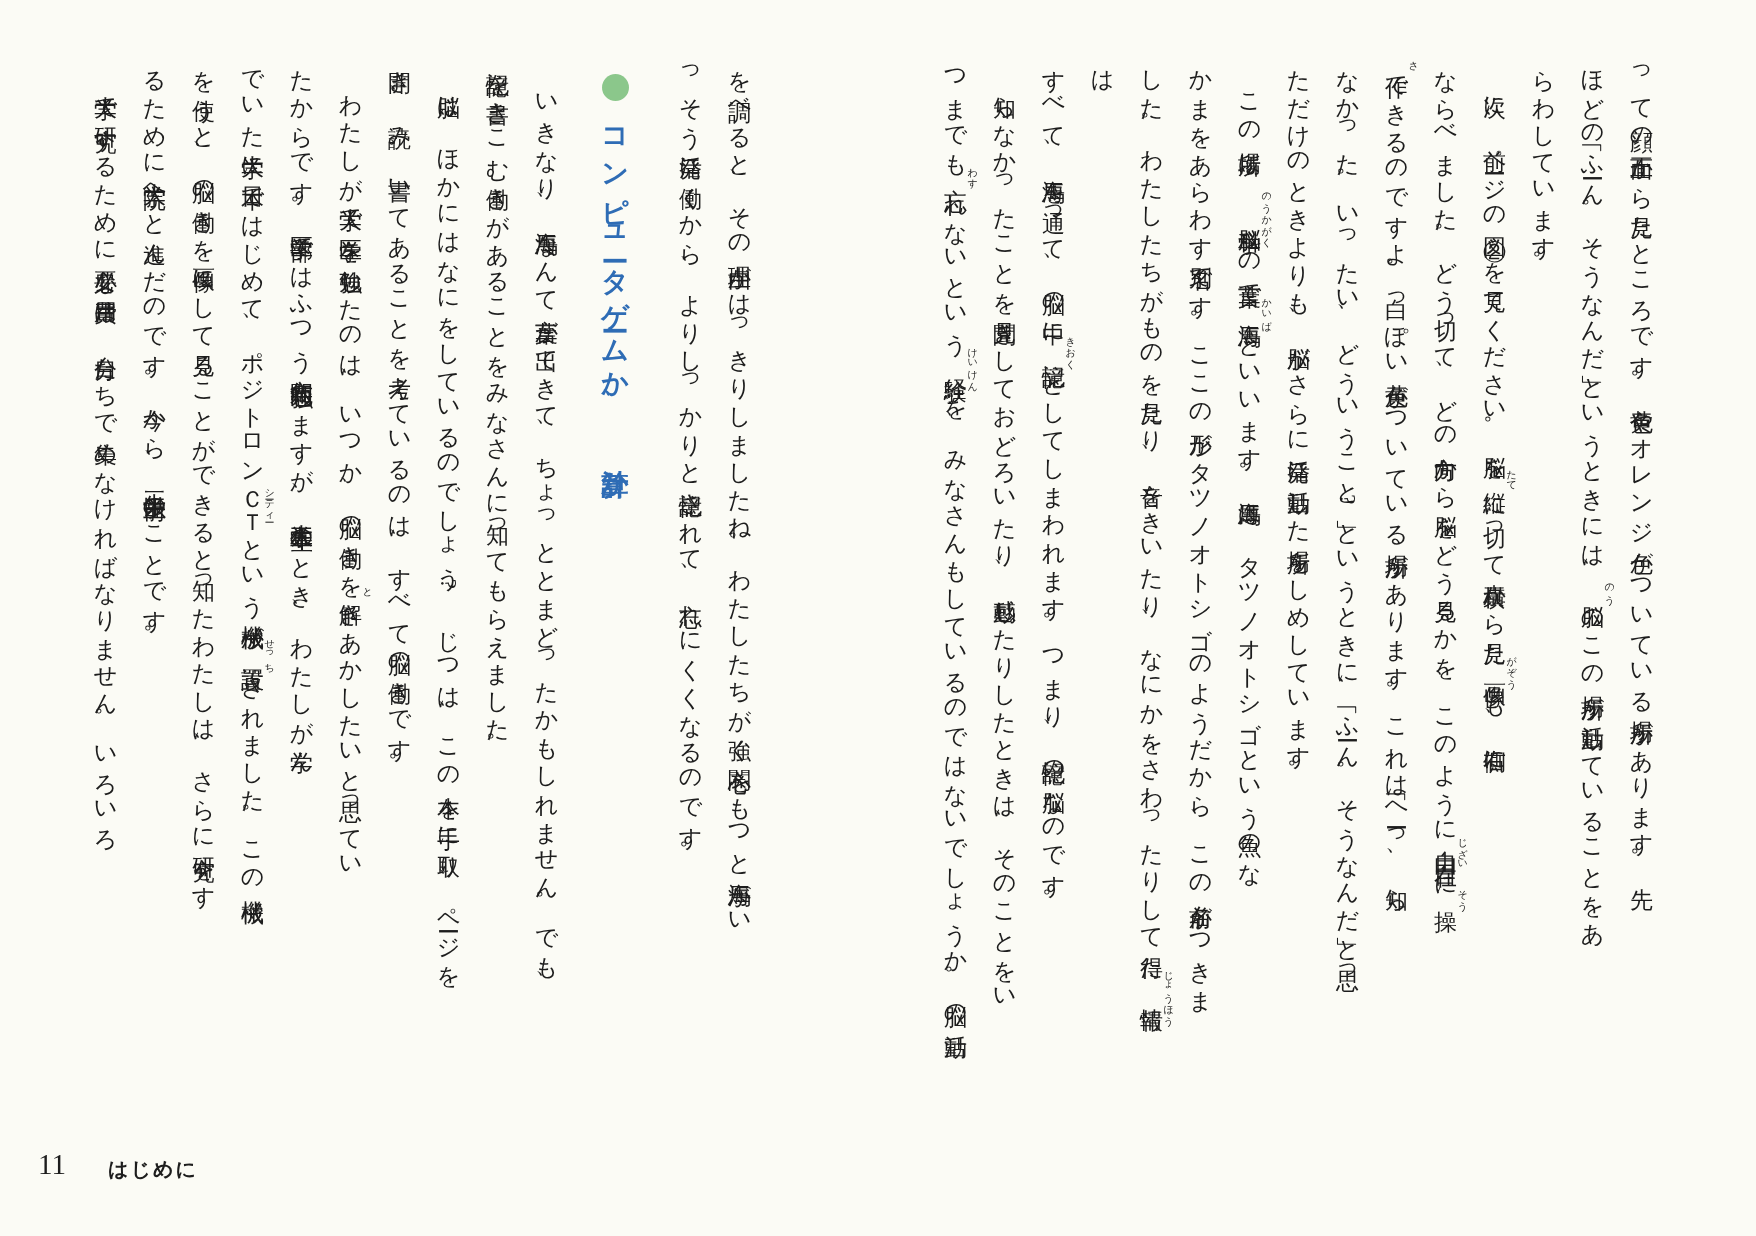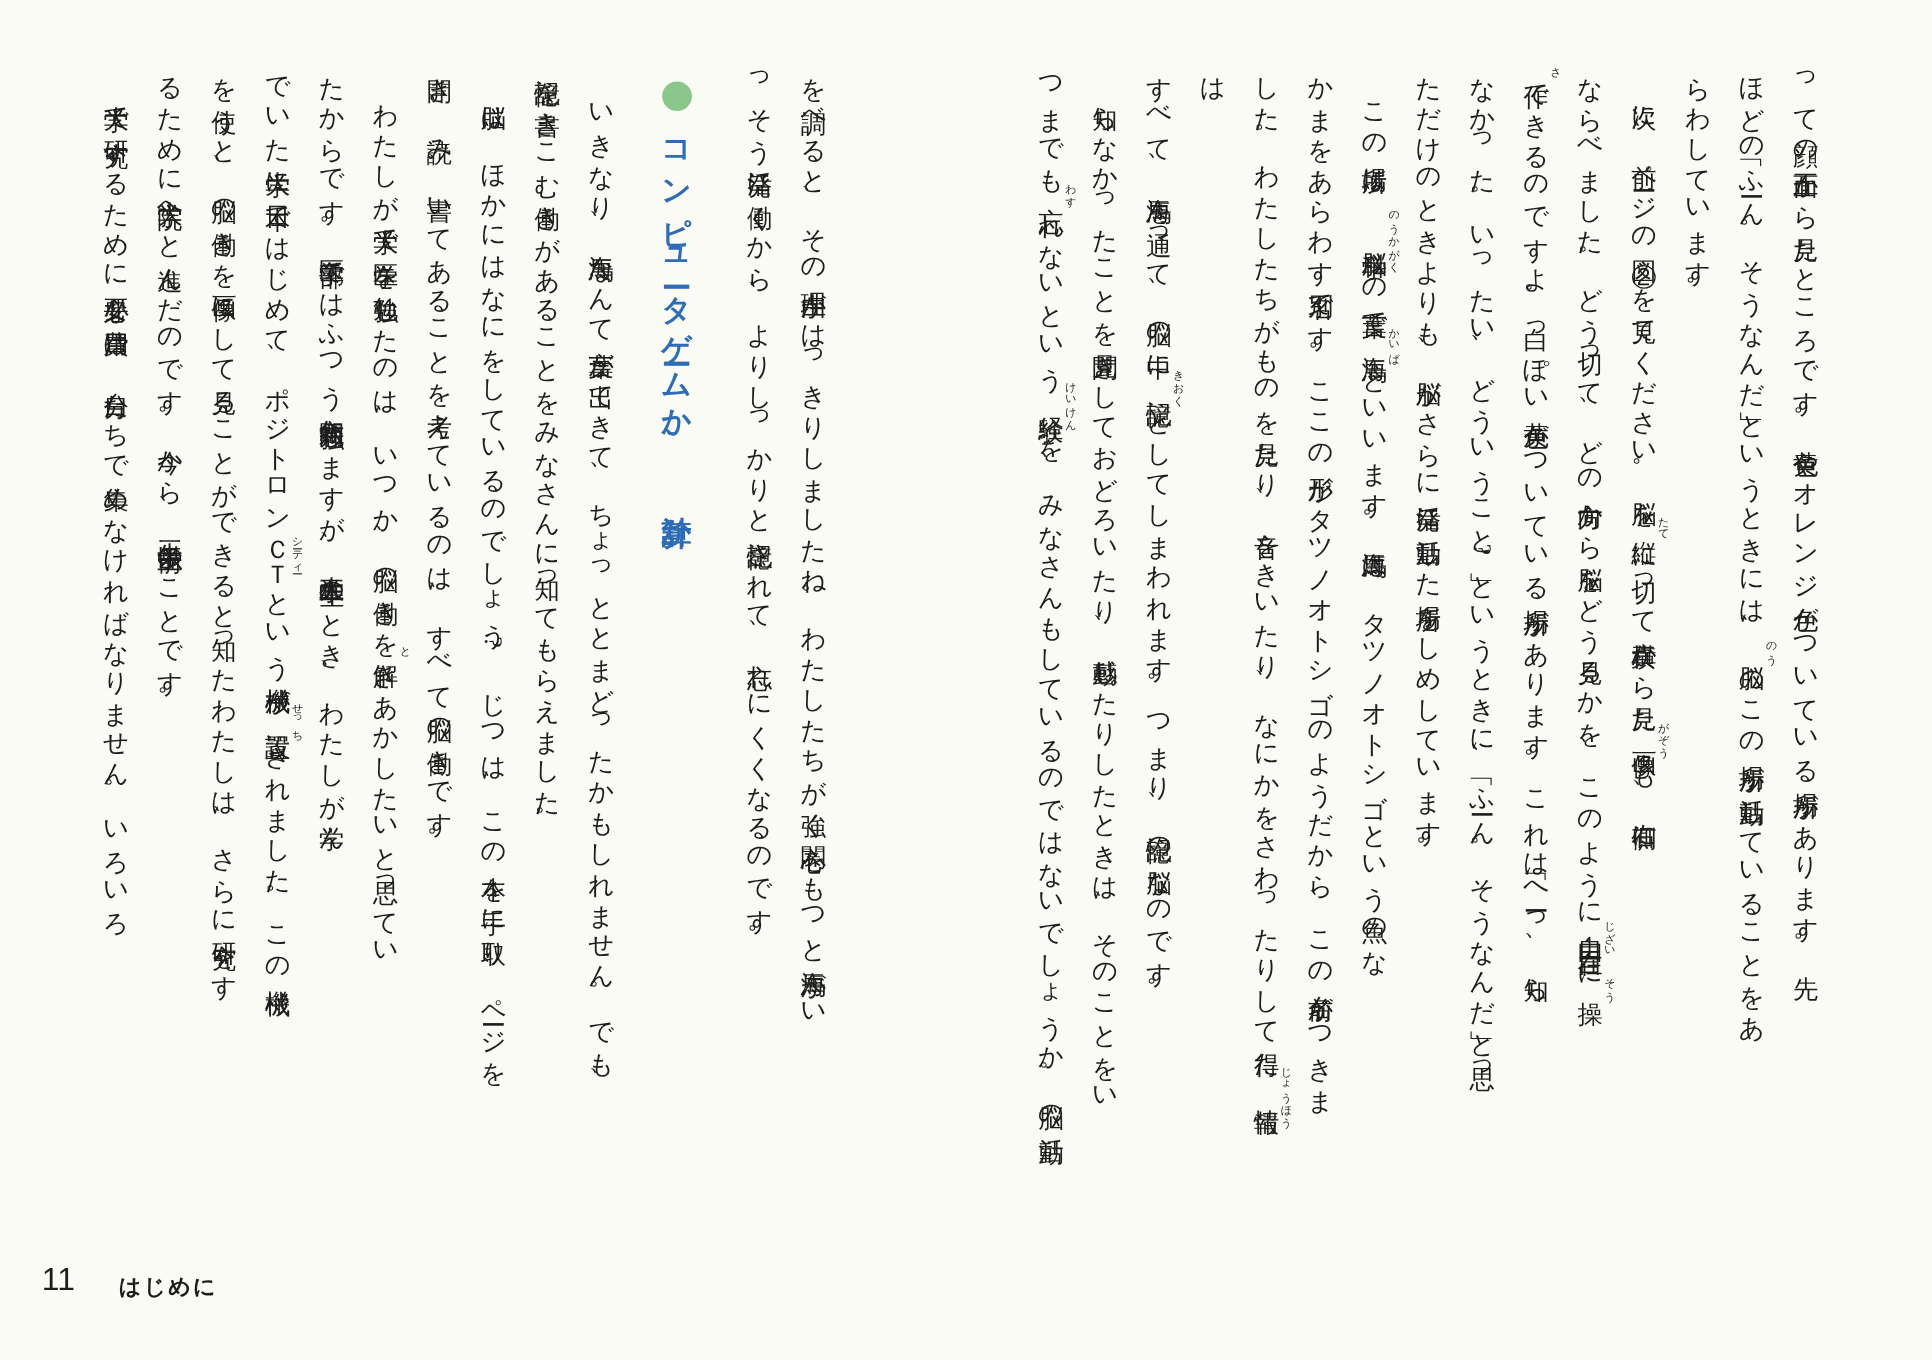--- a/index.html
+++ b/index.html
@@ -38,21 +38,21 @@
     margin-right:27px;margin-left:19px;
     padding-top:20px;
   }
   .bullet-dot{
     display:inline-block;width:27px;height:27px;border-radius:50%;
     background:var(--bullet-green);
     margin-bottom:10px;
   }
   .folio{
     position:absolute;top:1148px;
-    font-family:Liberation Sans, sans-serif;
+    font-family:Liberation Serif, serif;
     font-size:29px;color:var(--ink);
   }
   #folio-right{left:1772px;margin-top:24px;}
   #folio-left{left:38px;}
   .running-head{
     position:absolute;left:108px;top:1156px;
     font-family:"Liberation Sans", sans-serif;
     font-weight:bold;font-size:20px;letter-spacing:2px;color:var(--ink);
   }
 </style>

